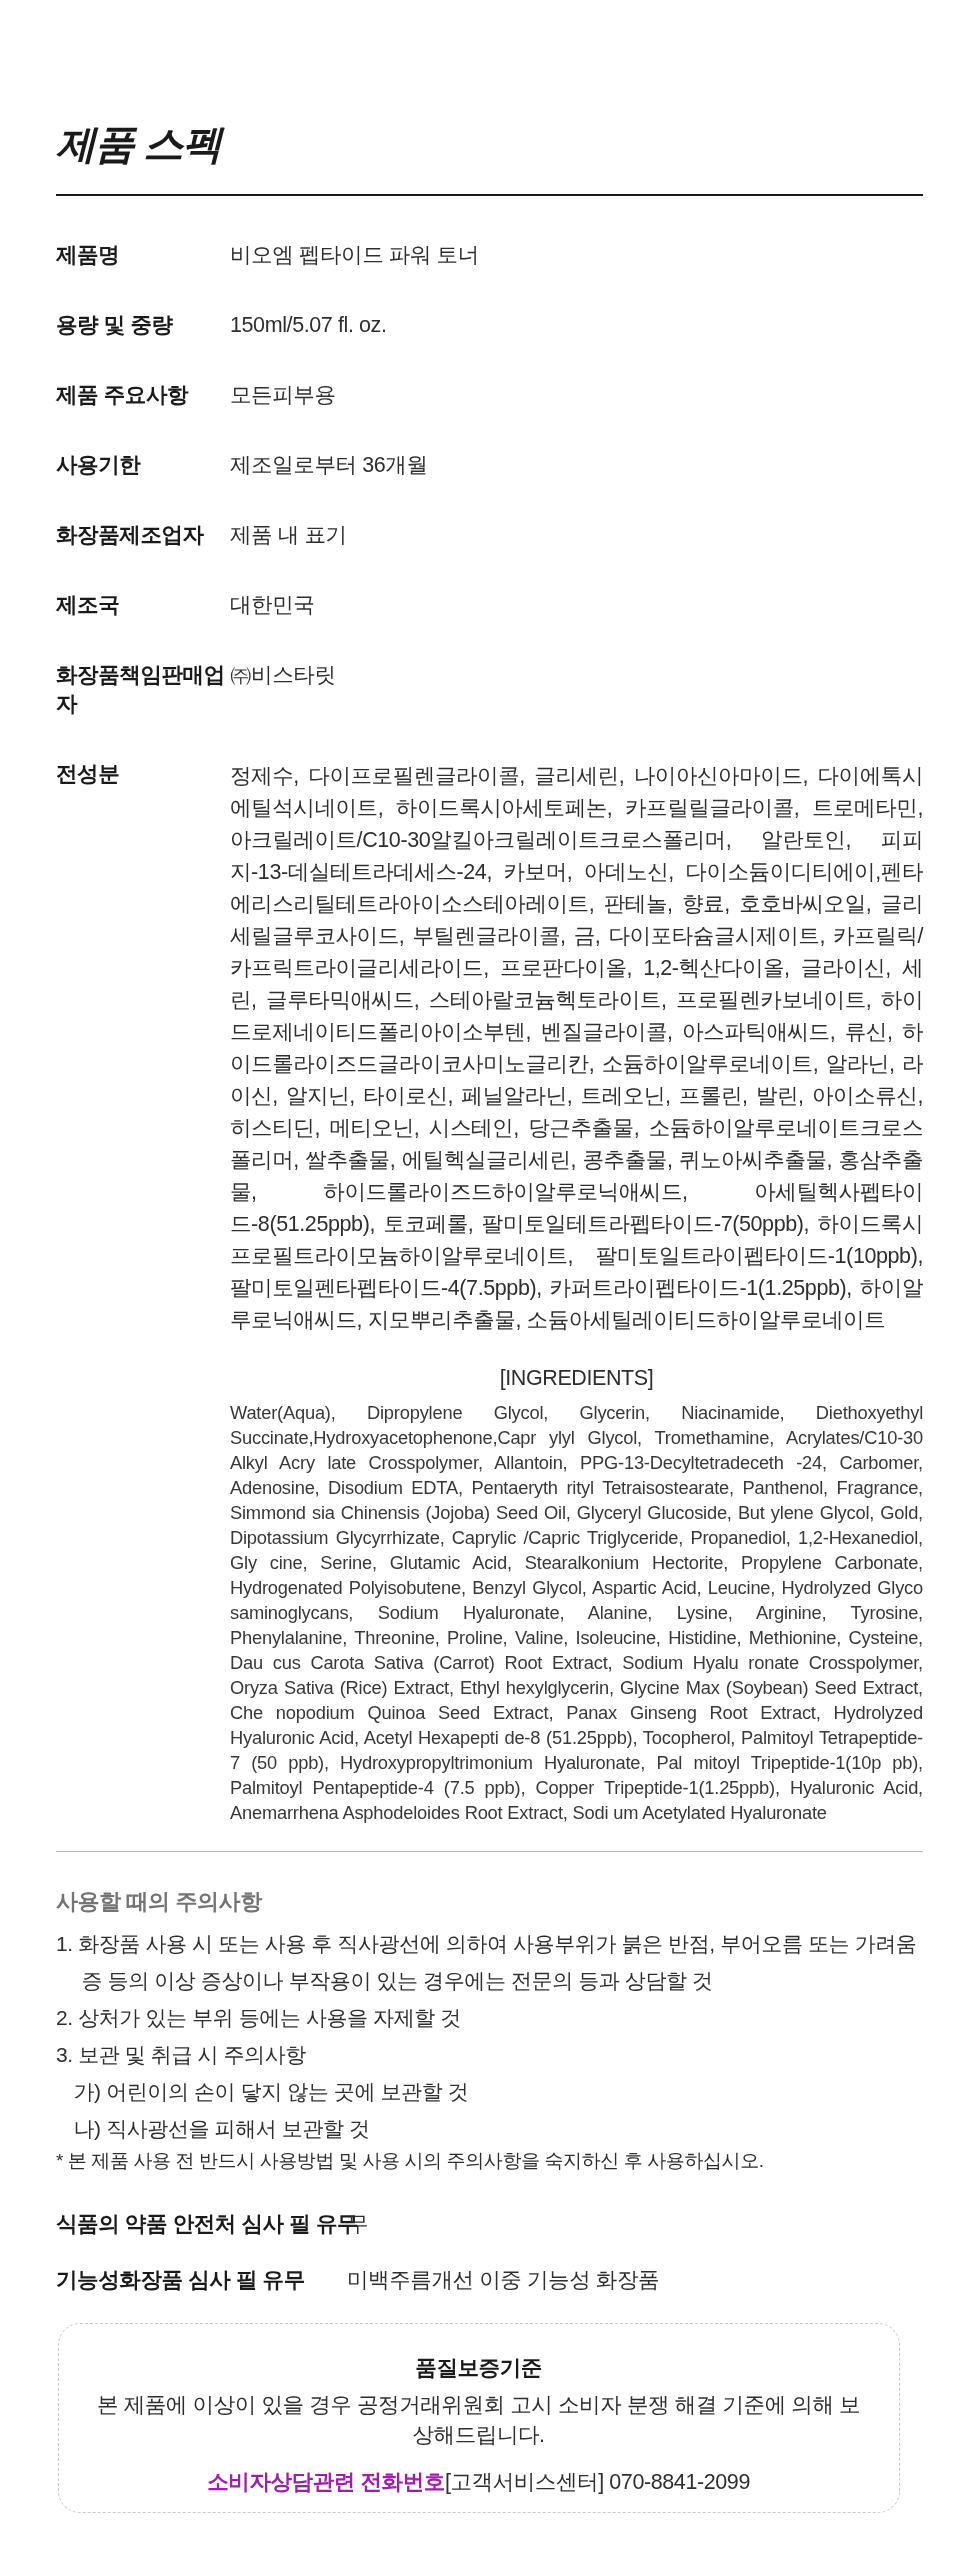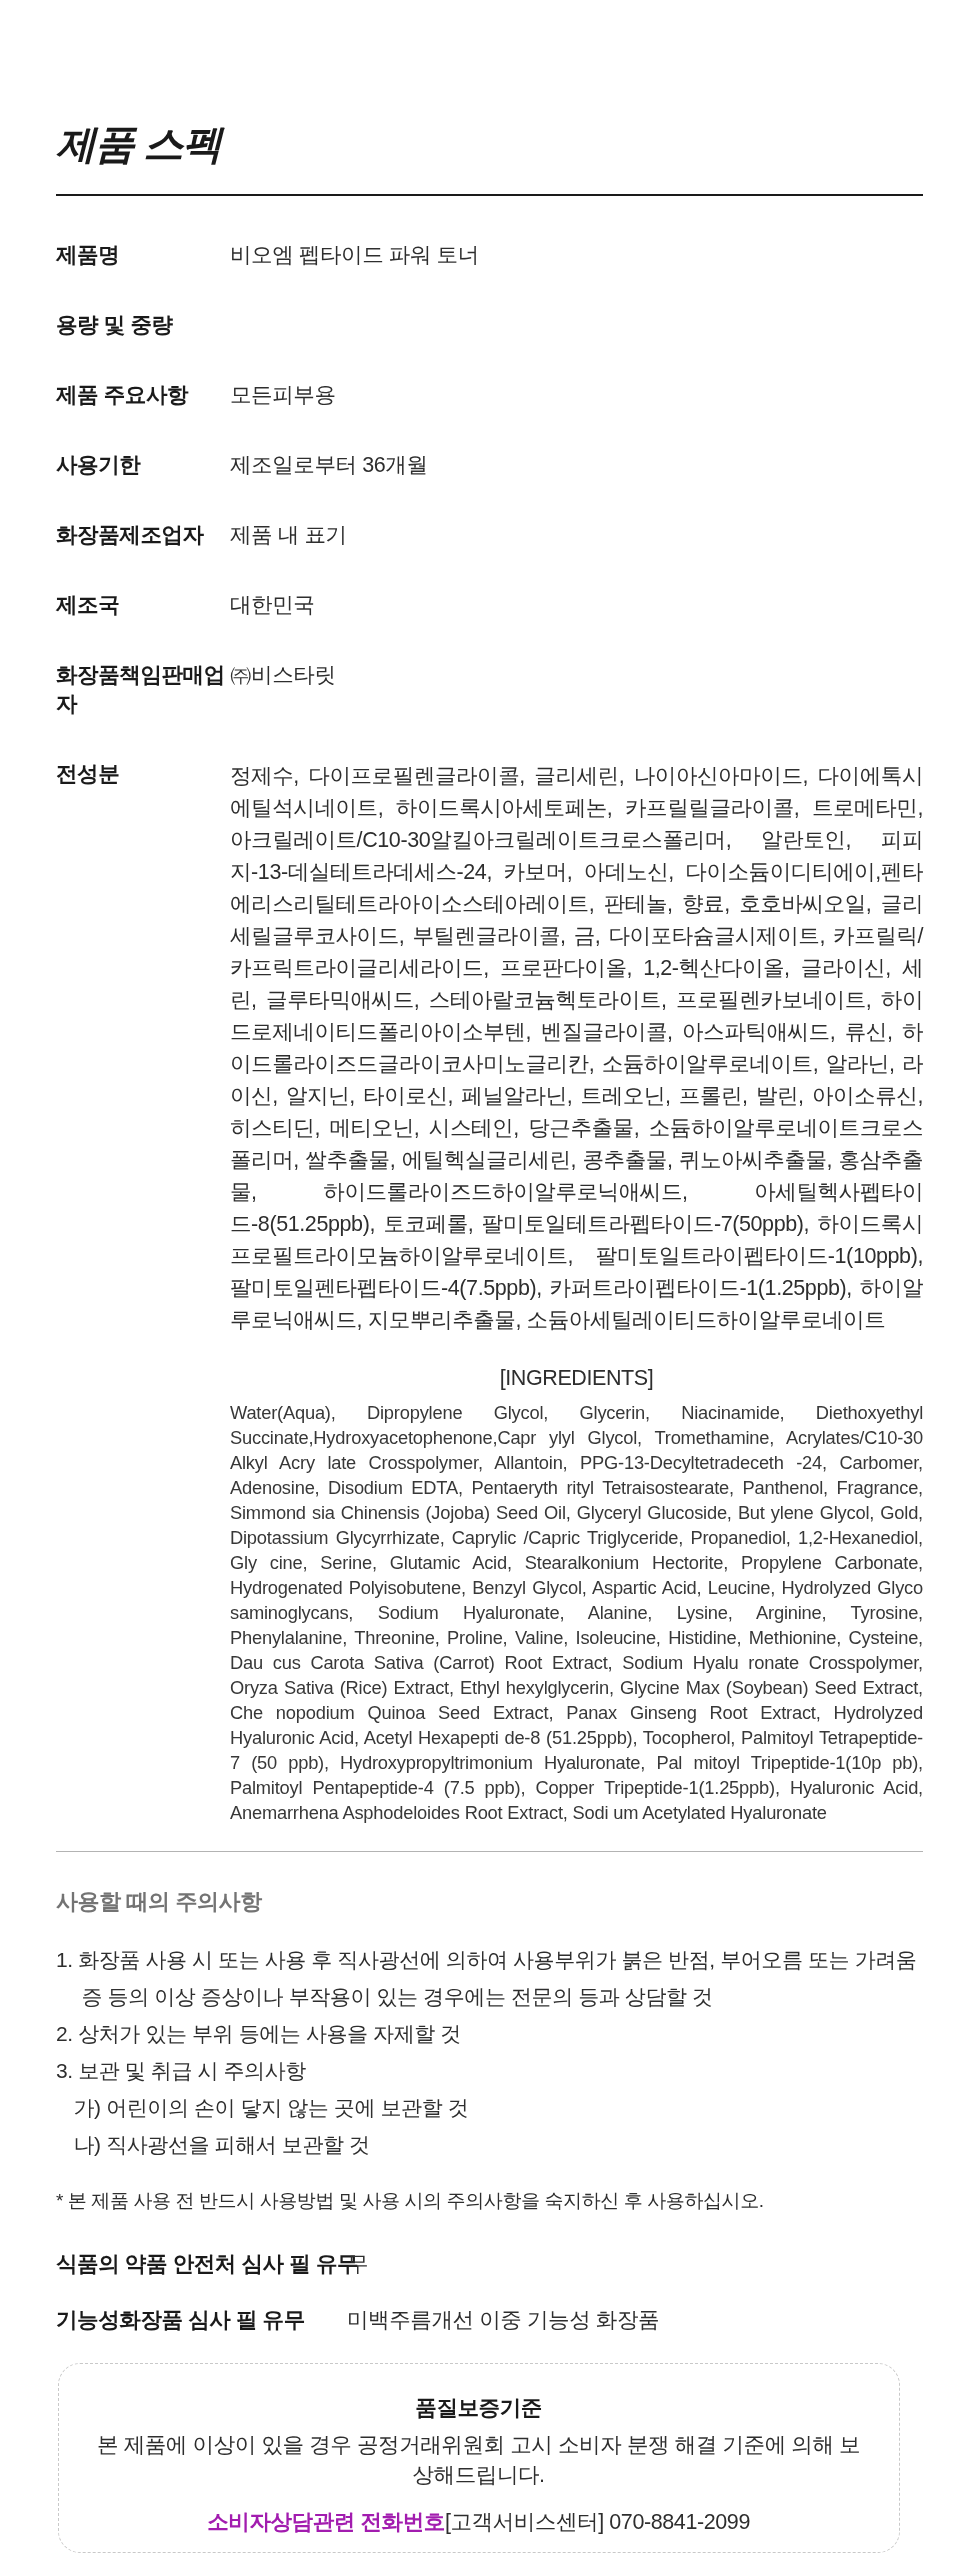--- a/index.html
+++ b/index.html
@@ -87,33 +87,32 @@
   }
   .caution-heading {
     margin-top: 35px;
     font-size: 22px;
     line-height: 30px;
     font-weight: 700;
     letter-spacing: -0.4px;
     color: #737373;
   }
   .caution-list {
-    margin-top: 24px;
+    margin-top: 8px;
     font-size: 21px;
     line-height: 37px;
     letter-spacing: -0.4px;
     color: #2e2e2e;
   }
   .caution-item.hang {
     padding-left: 25.5px;
     text-indent: -25.5px;
   }
   .caution-item.sub { padding-left: 17.5px; }
   .caution-note {
-    margin-top: 24px;
     font-size: 19px;
     line-height: 27px;
     letter-spacing: -0.4px;
     color: #2e2e2e;
   }
   .review-row {
     display: flex;
     align-items: flex-start;
   }
   .review-row.first { margin-top: 36px; }
@@ -182,20 +181,21 @@
 
   <div class="spec-table">
 
     <div class="spec-row">
       <div class="spec-label">제품명</div>
       <div class="spec-value">비오엠 펩타이드 파워 토너</div>
     </div>
 
     <div class="spec-row">
       <div class="spec-label">용량 및 중량</div>
+      <div class="spec-value">150ml/5.07 fl. oz.</div>
     </div>
 
     <div class="spec-row">
       <div class="spec-label">제품 주요사항</div>
       <div class="spec-value">모든피부용</div>
     </div>
 
     <div class="spec-row">
       <div class="spec-label">사용기한</div>
       <div class="spec-value">제조일로부터 36개월</div>

